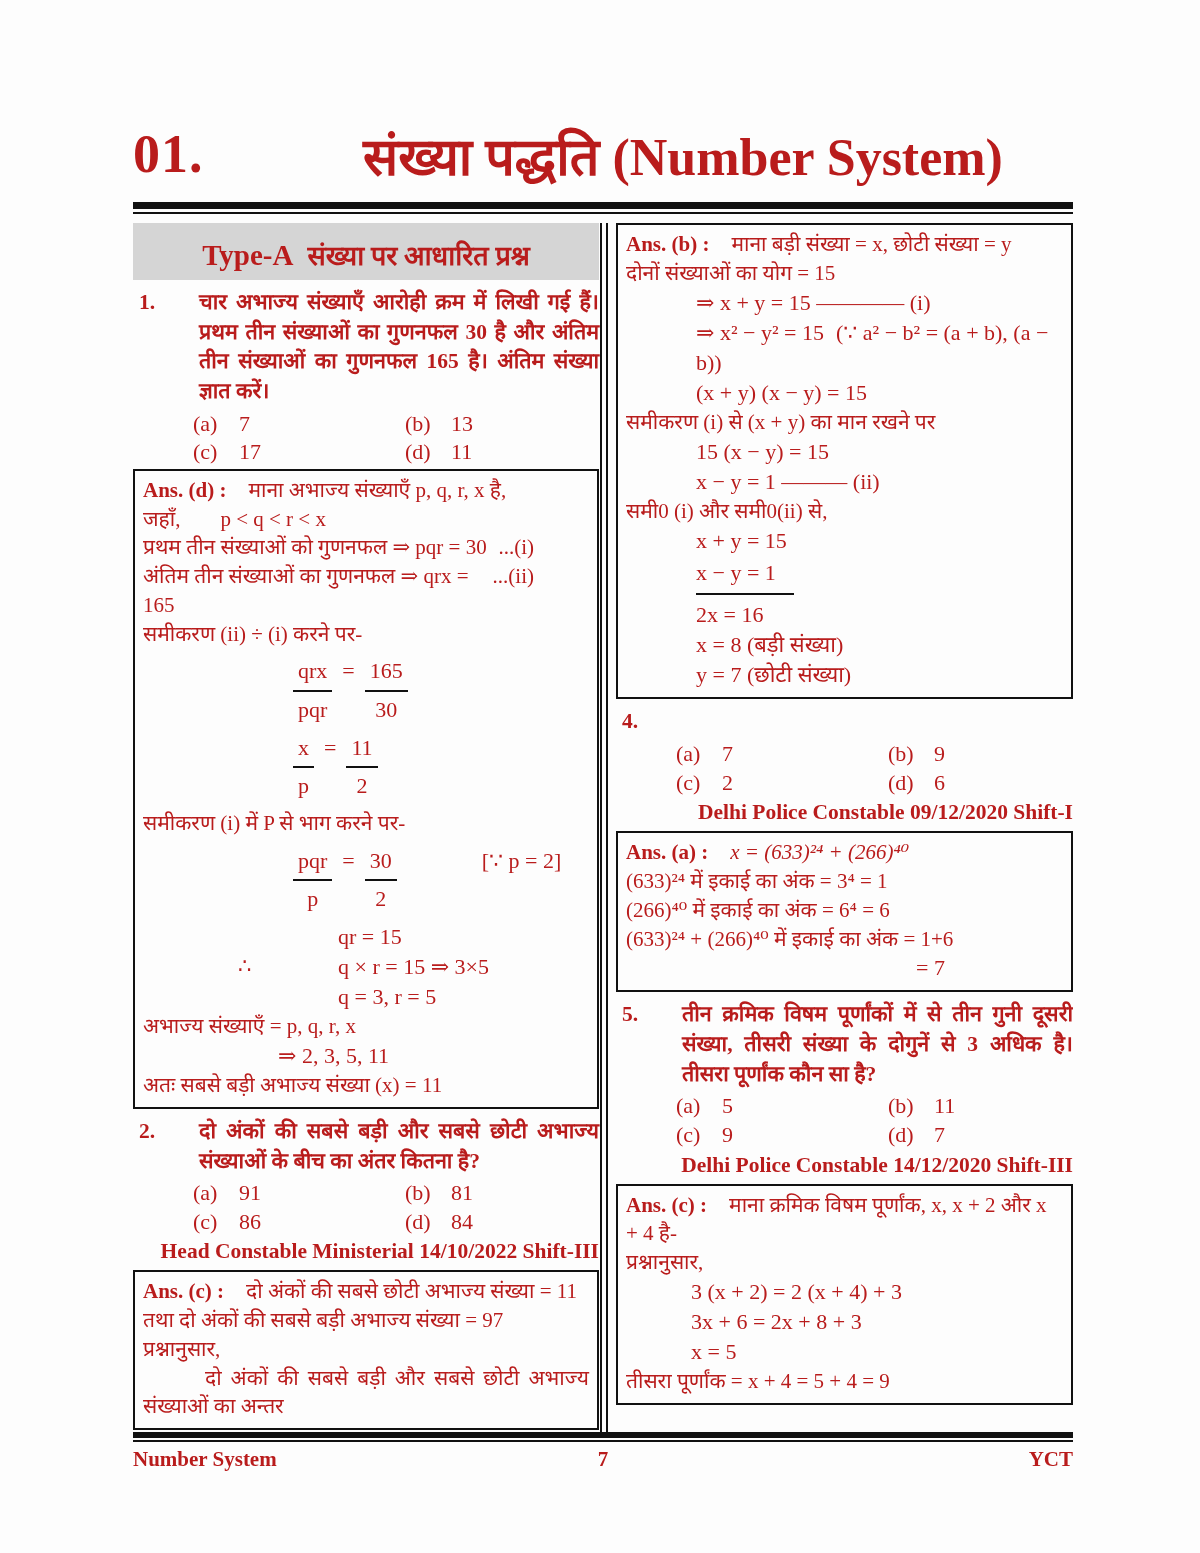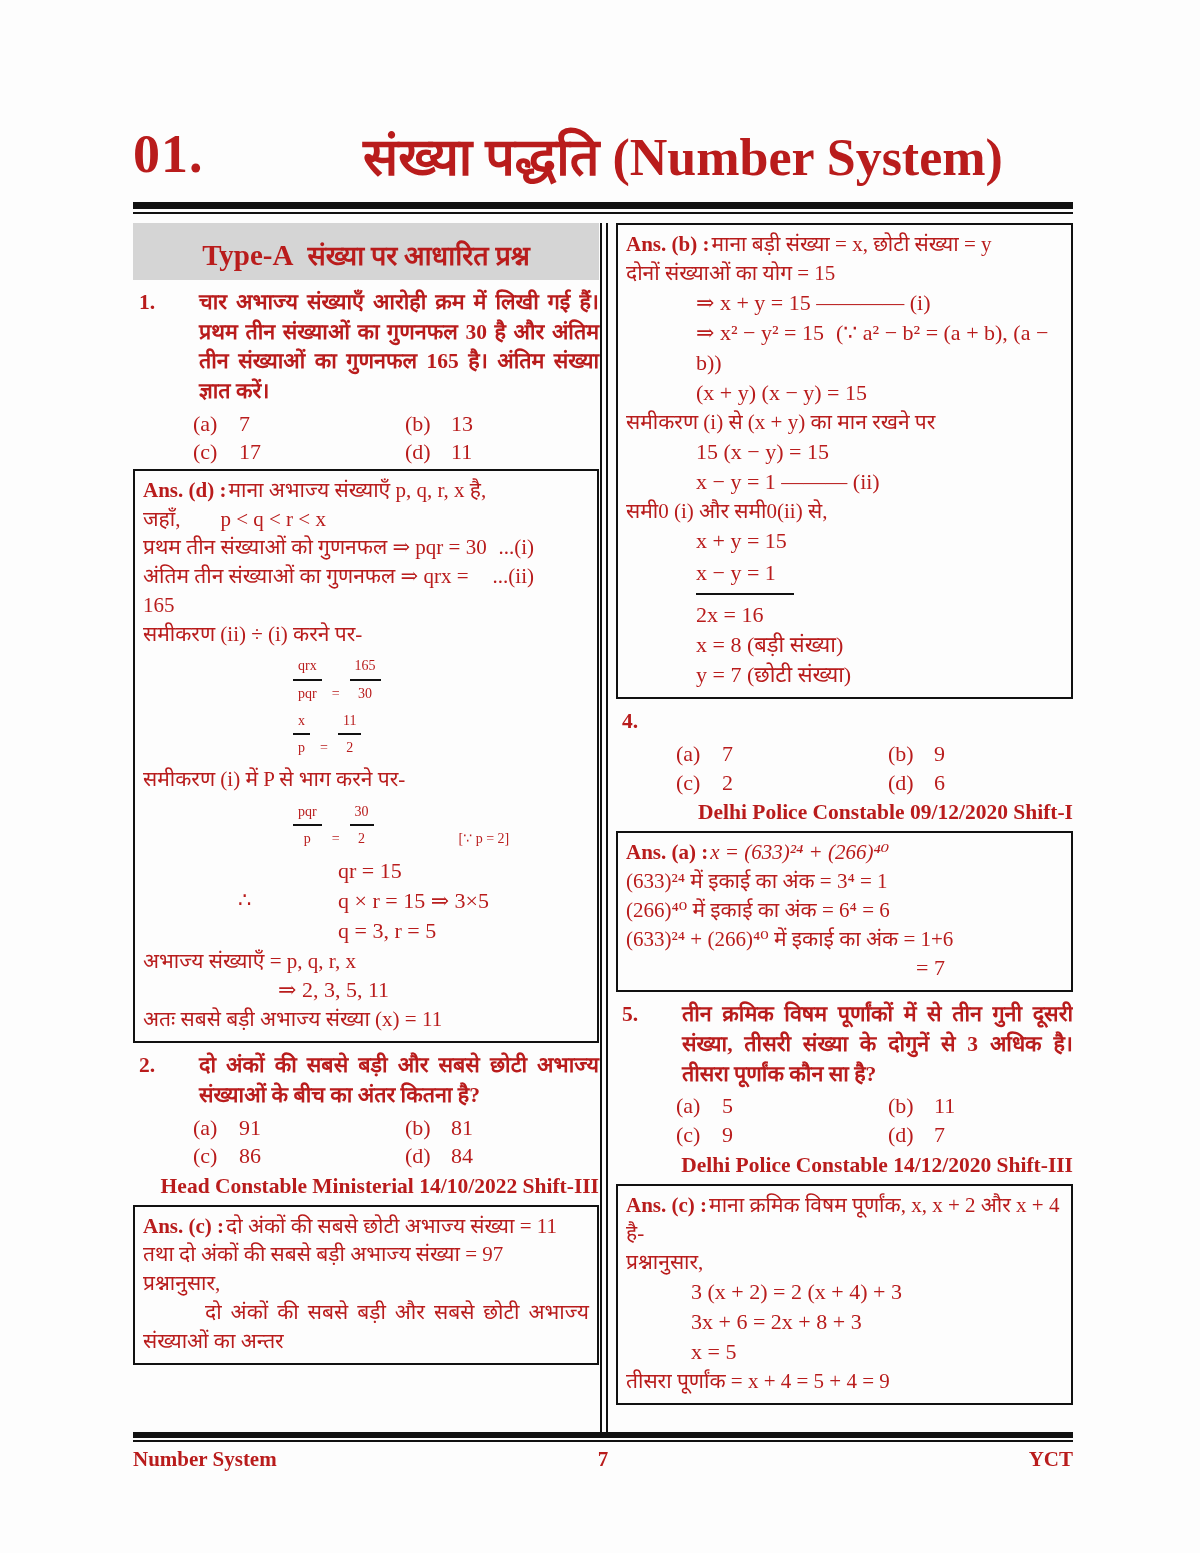--- a/index.html
+++ b/index.html
@@ -35,33 +35,33 @@
   .opt-row{display:flex;line-height:1.3;}
   .opt{display:flex;}
   .opt-a{width:212px;flex:none;}
   .olabel{width:46px;flex:none;}
   .src{font-weight:bold;font-size:21.5px;text-align:right;line-height:1.3;margin:2px 0 4px;}
 
   
   .ansbox{border:2px solid #111;padding:5px 8px 7px;margin:2px 0 8px;
           font-size:21px;line-height:1.37;}
   .aline{text-align:left;}
-  .ahead{font-weight:bold;margin-right:2px;}
+  .ahead{font-weight:bold;margin-right:22px;}
   .gap40{margin-left:40px;}
   .eqrow{display:flex;}
   .eqtext{flex:1;}
   .eqref{flex:none;padding-right:55px;}
   .math{font-size:22px;}
   .pl65{padding-left:65px;}
   .pl70{padding-left:70px;}
   .pl135{padding-left:135px;}
   .pl195{padding-left:195px;}
   .pl290{padding-left:290px;}
   .para-indent{text-indent:62px;text-align:justify;}
-  .fracrow{display:flex;align-items:flex-end;margin:8px 0;padding-left:150px;font-size:14px;}
+  .fracrow{display:flex;align-items:flex-start;margin:8px 0;padding-left:150px;font-size:22px;}
   .frac{display:inline-block;text-align:center;vertical-align:middle;}
   .frac .num{display:block;border-bottom:2px solid #111;padding:0 5px 3px;}
   .frac .den{display:block;padding-top:3px;}
   .eqsign{margin:0 10px;}
   .fnote{margin-left:85px;}
   .throw{display:flex;}
   .tsym{flex:none;width:100px;padding-left:95px;}
   .sumblock{display:inline-block;margin-left:70px;text-align:left;margin-top:2px;}
   .sum-top{display:block;border-bottom:2px solid #111;padding:0 18px 5px 0;}
   .sum-bottom{display:block;padding-top:5px;}

